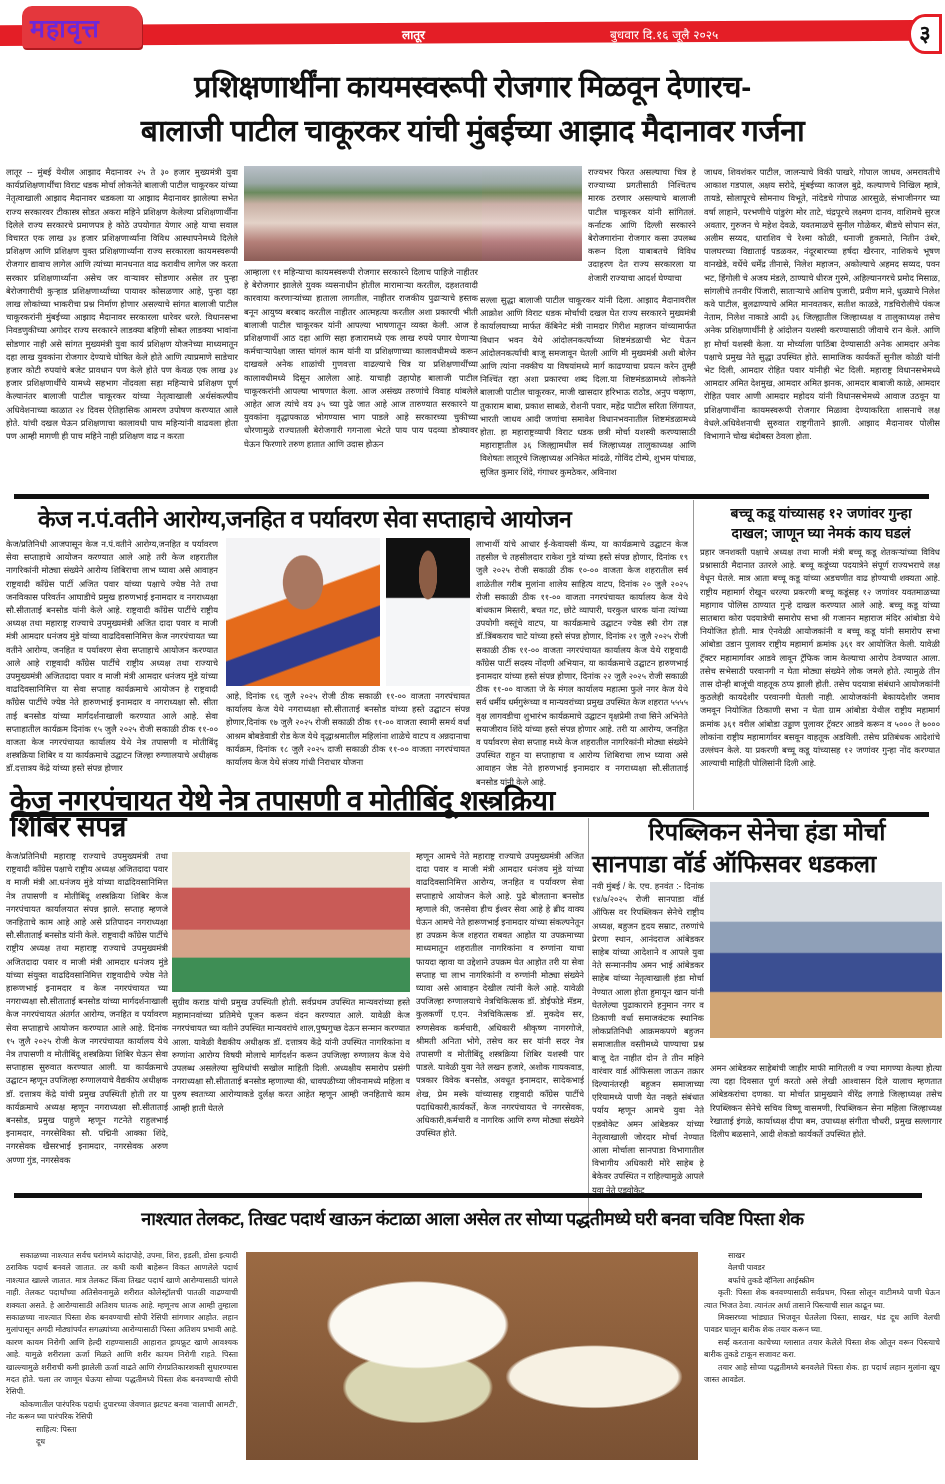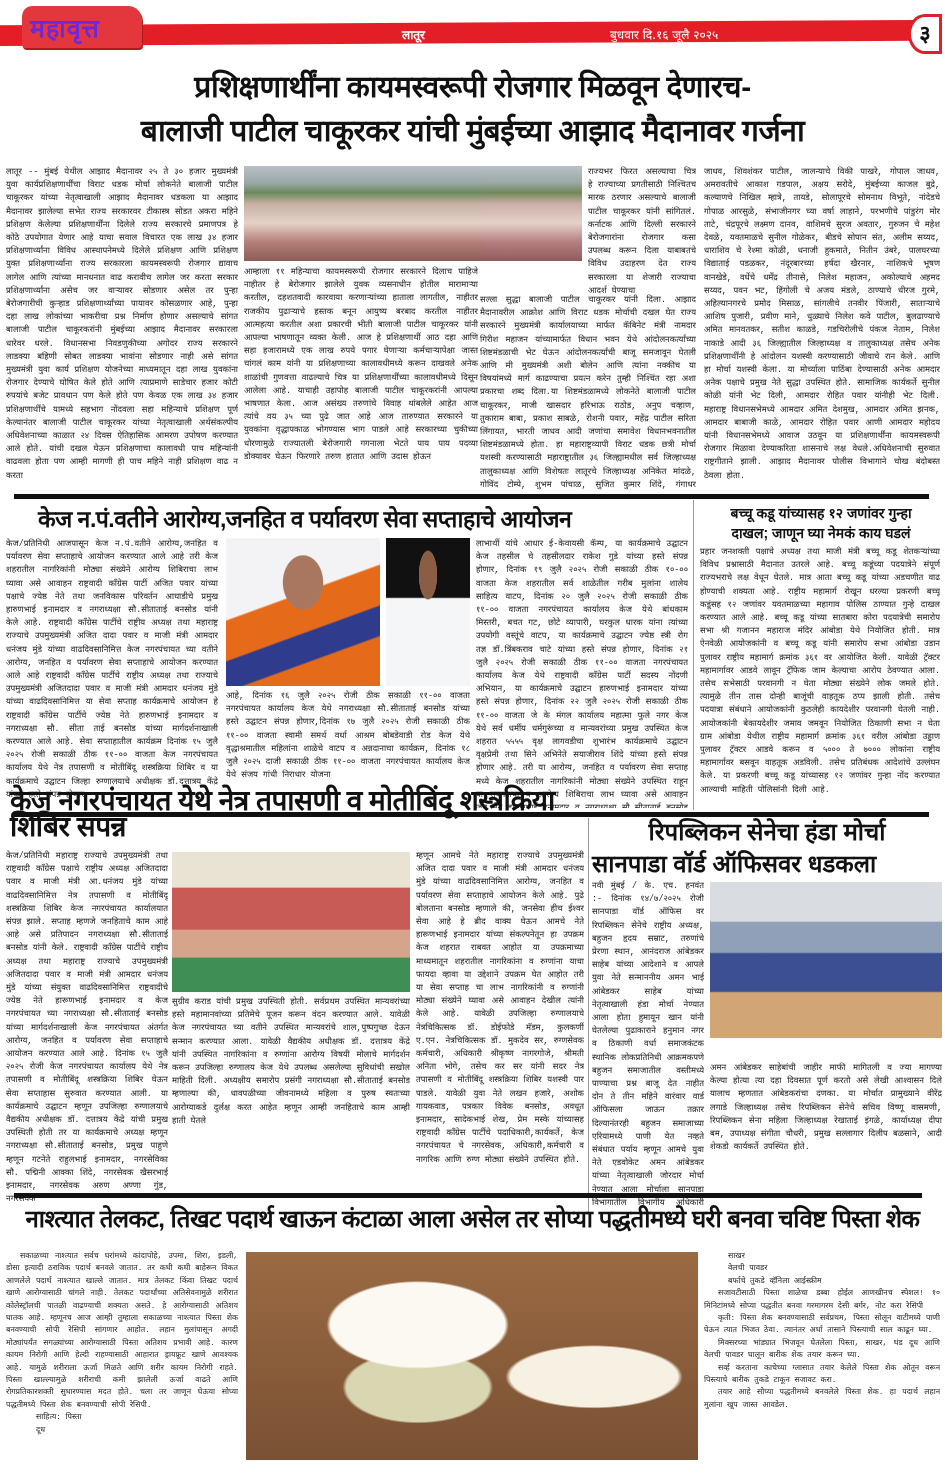--- a/index.html
+++ b/index.html
@@ -7,21 +7,21 @@
 .abs{position:absolute}
 .mast{left:0;top:0;width:945px;height:58px}
 .mast-band{left:0;top:20px;width:915px;height:26px;background:#e41e26;clip-path:polygon(0 20%,100% 0,100% 80%,0 100%)}
 .mast-logo-box{left:22px;top:6px;width:120px;height:42px;background:#e4373d;border-radius:10px 14px 4px 4px;box-shadow:1px 2px 0 #b01a1f}
 .mast-logo{left:30px;top:10px;font-size:25px;font-weight:bold;color:#6d28d9;letter-spacing:1px}
 .mast-city{left:402px;top:26px;font-size:12px;color:#fff;font-weight:bold}
 .mast-date{left:610px;top:26px;font-size:12px;color:#fff}
 .mast-page{left:908px;top:14px;width:34px;height:40px;border:3px solid #e41e26;border-radius:50% 0 0 50%;background:#fff;font-size:22px;font-weight:bold;text-align:center;line-height:34px}
 .headline{left:0;width:945px;text-align:center;font-weight:bold;color:#111;font-family:"Liberation Sans",sans-serif;letter-spacing:-0.5px}
 .rule{height:5px;background:#111}
-.col{font-size:8.4px;line-height:13.2px;text-align:justify;color:#222;overflow:hidden;font-family:Liberation Mono, monospace}
+.col{font-size:8.4px;line-height:13.2px;text-align:justify;color:#222;overflow:hidden;font-family:Liberation Sans, sans-serif}
 .col p{text-indent:14px}
 .photo{overflow:hidden}
 .crowd{background:linear-gradient(180deg,#b9c0c8 0%,#9aa8a6 18%,#6b8a5e 28%,#c9b0a4 40%,#e3d2c8 60%,#b47f78 80%,#8c5d57 100%)}
 .woman{background:radial-gradient(ellipse at 50% 30%,#a97760 0 18%,transparent 19%),linear-gradient(160deg,#f3f3f5 0 40%,#e56b1b 41% 60%,#2f3c8e 61% 75%,#e56b1b 76%)}
 .man{background:radial-gradient(ellipse at 50% 25%,#8c5d45 0 15%,transparent 16%),linear-gradient(180deg,#111 0 40%,#f5f6f8 41%)}
 .eye-camp{background:linear-gradient(180deg,#e9e3d4 0 25%,#c95b57 26% 55%,#d6a48a 56% 75%,#3e8e55 76%)}
 .rally{background:linear-gradient(180deg,#d9dde2 0 25%,#8fa0b8 26% 45%,#3b4f92 46% 70%,#d1a574 71%)}
 .shake{background:radial-gradient(ellipse at 38% 35%,#fbf9f2 0 22%,transparent 23%),radial-gradient(ellipse at 38% 65%,#d9d6b2 0 18%,transparent 19%),radial-gradient(ellipse at 77% 60%,#f7f1e3 0 17%,transparent 18%),linear-gradient(180deg,#9b6a43,#7a5133)}
 .side-hd{font-weight:bold;font-family:"Liberation Sans",sans-serif;color:#111}
 .vline{width:1px;background:#999}
@@ -77,29 +77,29 @@
 <div class="abs vline" style="left:588px;top:818px;height:396px;"></div>
 
 <div class="abs side-hd" style="left:592px;top:816px;width:350px;font-size:24px;line-height:32px;text-align:center;">रिपब्लिकन सेनेचा हंडा मोर्चा</div>
 <div class="abs side-hd" style="left:592px;top:848px;width:350px;font-size:24px;line-height:32px;text-align:left;">सानपाडा वॉर्ड ऑफिसवर धडकला</div>
 <div class="abs col" style="left:592px;top:880px;width:112px;height:328px;">नवी मुंबई / के. एच. हनवंत :- दिनांक १४/७/२०२५ रोजी सानपाडा वॉर्ड ऑफिस वर रिपब्लिकन सेनेचे राष्ट्रीय अध्यक्ष, बहुजन हृदय सम्राट, तरुणांचे प्रेरणा स्थान, आनंदराज आंबेडकर साहेब यांच्या आदेशाने व आपले युवा नेते सन्माननीय अमन भाई आंबेडकर साहेब यांच्या नेतृत्वाखाली हंडा मोर्चा नेण्यात आला होता हुमायून खान यांनी घेतलेल्या पुढाकाराने हनुमान नगर व ठिकाणी वर्धा समाजकंटक स्थानिक लोकप्रतिनिधी आक्रमकपणे बहुजन समाजातील वस्तीमध्ये पाण्याचा प्रश्न बाजू देत नाहीत दोन ते तीन महिने वारंवार वार्ड ऑफिसला जाऊन तक्रार दिल्यानंतरही बहुजन समाजाच्या एरियामध्ये पाणी येत नव्हते संबंधात पर्याय म्हणून आमचे युवा नेते एडवोकेट अमन आंबेडकर यांच्या नेतृत्वाखाली जोरदार मोर्चा नेण्यात आला मोर्चाला सानपाडा विभागातील विभागीय अधिकारी मोरे साहेब हे बेकेवर उपस्थित न राहिल्यामुळे आपले युवा नेते एडवोकेट</div>
 <div class="abs photo rally" style="left:710px;top:882px;width:232px;height:156px;"></div>
 <div class="abs col" style="left:710px;top:1062px;width:232px;height:132px;">अमन आंबेडकर साहेबांची जाहीर माफी मागितली व ज्या मागण्या केल्या होत्या त्या दहा दिवसात पूर्ण करतो असे लेखी आश्वासन दिले यालाच म्हणतात आंबेडकरांचा दणका. या मोर्चात प्रामुख्याने वीरेंद्र लगाडे जिल्हाध्यक्ष तसेच रिपब्लिकन सेनेचे सचिव विष्णू वासमणी, रिपब्लिकन सेना महिला जिल्हाध्यक्ष रेखाताई इंगळे, कार्याध्यक्ष दीपा बम, उपाध्यक्ष संगीता चौधरी, प्रमुख सल्लागार दिलीप बळसाने, आदी शेकडो कार्यकर्ते उपस्थित होते.</div>
 
 <div class="abs rule" style="left:14px;top:1193px;width:908px;"></div>
 
-<div class="abs headline" style="top:1204px;font-size:24px;line-height:30px;">नाश्त्यात तेलकट, तिखट पदार्थ खाऊन कंटाळा आला असेल तर सोप्या पद्धतीमध्ये घरी बनवा चविष्ट पिस्ता शेक</div>
+<div class="abs headline" style="top:1204px;font-size:18px;line-height:30px;">नाश्त्यात तेलकट, तिखट पदार्थ खाऊन कंटाळा आला असेल तर सोप्या पद्धतीमध्ये घरी बनवा चविष्ट पिस्ता शेक</div>
 <div class="abs col" style="left:6px;top:1250px;width:232px;height:230px;font-size:7.8px;line-height:12.4px;">
   <p>सकाळच्या नाश्त्यात सर्वच घरांमध्ये कांदापोहे, उपमा, शिरा, इडली, डोसा इत्यादी ठराविक पदार्थ बनवले जातात. तर कधी कधी बाहेरून विकत आणलेले पदार्थ नाश्त्यात खाल्ले जातात. मात्र तेलकट किंवा तिखट पदार्थ खाणे आरोग्यासाठी चांगले नाही. तेलकट पदार्थांच्या अतिसेवनामुळे शरीरात कोलेस्ट्रॉलची पातळी वाढण्याची शक्यता असते. हे आरोग्यासाठी अतिशय घातक आहे. म्हणूनच आज आम्ही तुम्हाला सकाळच्या नाश्त्यात पिस्ता शेक बनवण्याची सोपी रेसिपी सांगणार आहोत. लहान मुलांपासून अगदी मोठ्यांपर्यंत सगळ्यांच्या आरोग्यासाठी पिस्ता अतिशय प्रभावी आहे. कारण कायम निरोगी आणि हेल्दी राहण्यासाठी आहारात ड्रायफ्रूट खाणे आवश्यक आहे. यामुळे शरीराला ऊर्जा मिळते आणि शरीर कायम निरोगी राहते. पिस्ता खाल्ल्यामुळे शरीराची कमी झालेली ऊर्जा वाढते आणि रोगप्रतिकारशक्ती सुधारण्यास मदत होते. चला तर जाणून घेऊया सोप्या पद्धतीमध्ये पिस्ता शेक बनवण्याची सोपी रेसिपी.</p>
+  <p>कोकणातील पारंपरिक पदार्थ! दुपारच्या जेवणात झटपट बनवा 'वालाची आमटी', नोट करून घ्या पारंपरिक रेसिपी</p>
   <p style="text-indent:30px">साहित्य: पिस्ता</p>
   <p style="text-indent:30px">दूध</p>
 </div>
 <div class="abs photo shake" style="left:246px;top:1252px;width:452px;height:208px;"></div>
 <div class="abs col" style="left:704px;top:1250px;width:236px;height:230px;font-size:7.8px;line-height:12.4px;">
   <p style="text-indent:24px">साखर</p>
   <p style="text-indent:24px">वेलची पावडर</p>
   <p style="text-indent:24px">बर्फाचे तुकडे व्हॅनिला आईस्क्रीम</p>
-  <p>सजावटीसाठी पिस्ता शाळेचा डब्बा होईल आणखीनच स्पेशल! १० मिनिटांमध्ये सोप्या पद्धतीत बनवा गरमागरम देसी बर्गर, नोट करा रेसिपी</p>
   <p>कृती: पिस्ता शेक बनवण्यासाठी सर्वप्रथम, पिस्ता सोलून वाटीमध्ये पाणी घेऊन त्यात भिजत ठेवा. त्यानंतर अर्धा तासाने पिस्त्याची साल काढून घ्या.</p>
   <p>मिक्सरच्या भांड्यात भिजवून घेतलेला पिस्ता, साखर, थंड दूध आणि वेलची पावडर घालून बारीक शेक तयार करून घ्या.</p>
   <p>सर्व्ह करताना काचेच्या ग्लासात तयार केलेले पिस्ता शेक ओतून वरून पिस्त्याचे बारीक तुकडे टाकून सजावट करा.</p>
   <p>तयार आहे सोप्या पद्धतीमध्ये बनवलेले पिस्ता शेक. हा पदार्थ लहान मुलांना खूप जास्त आवडेल.</p>
 </div>
 
 </body></html>

